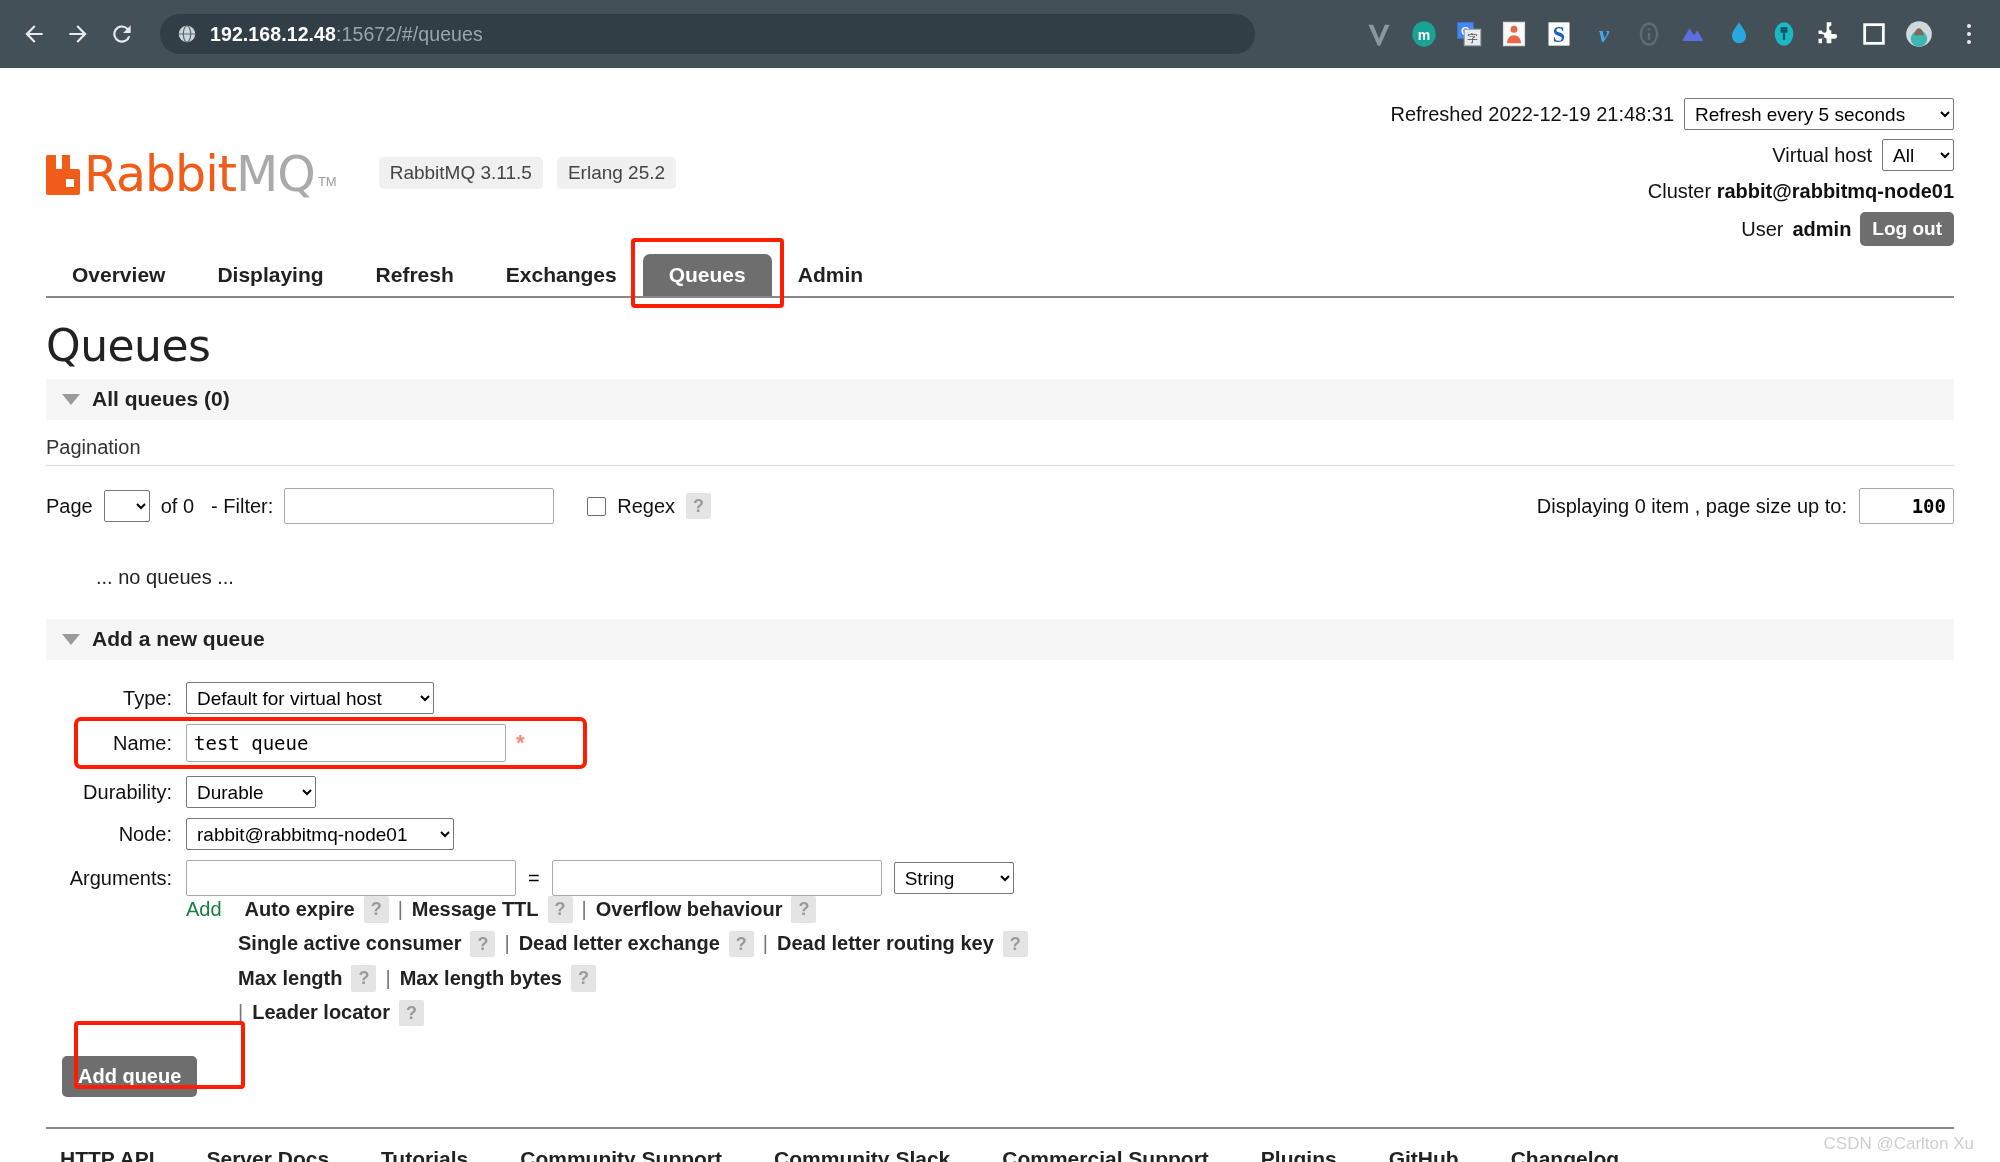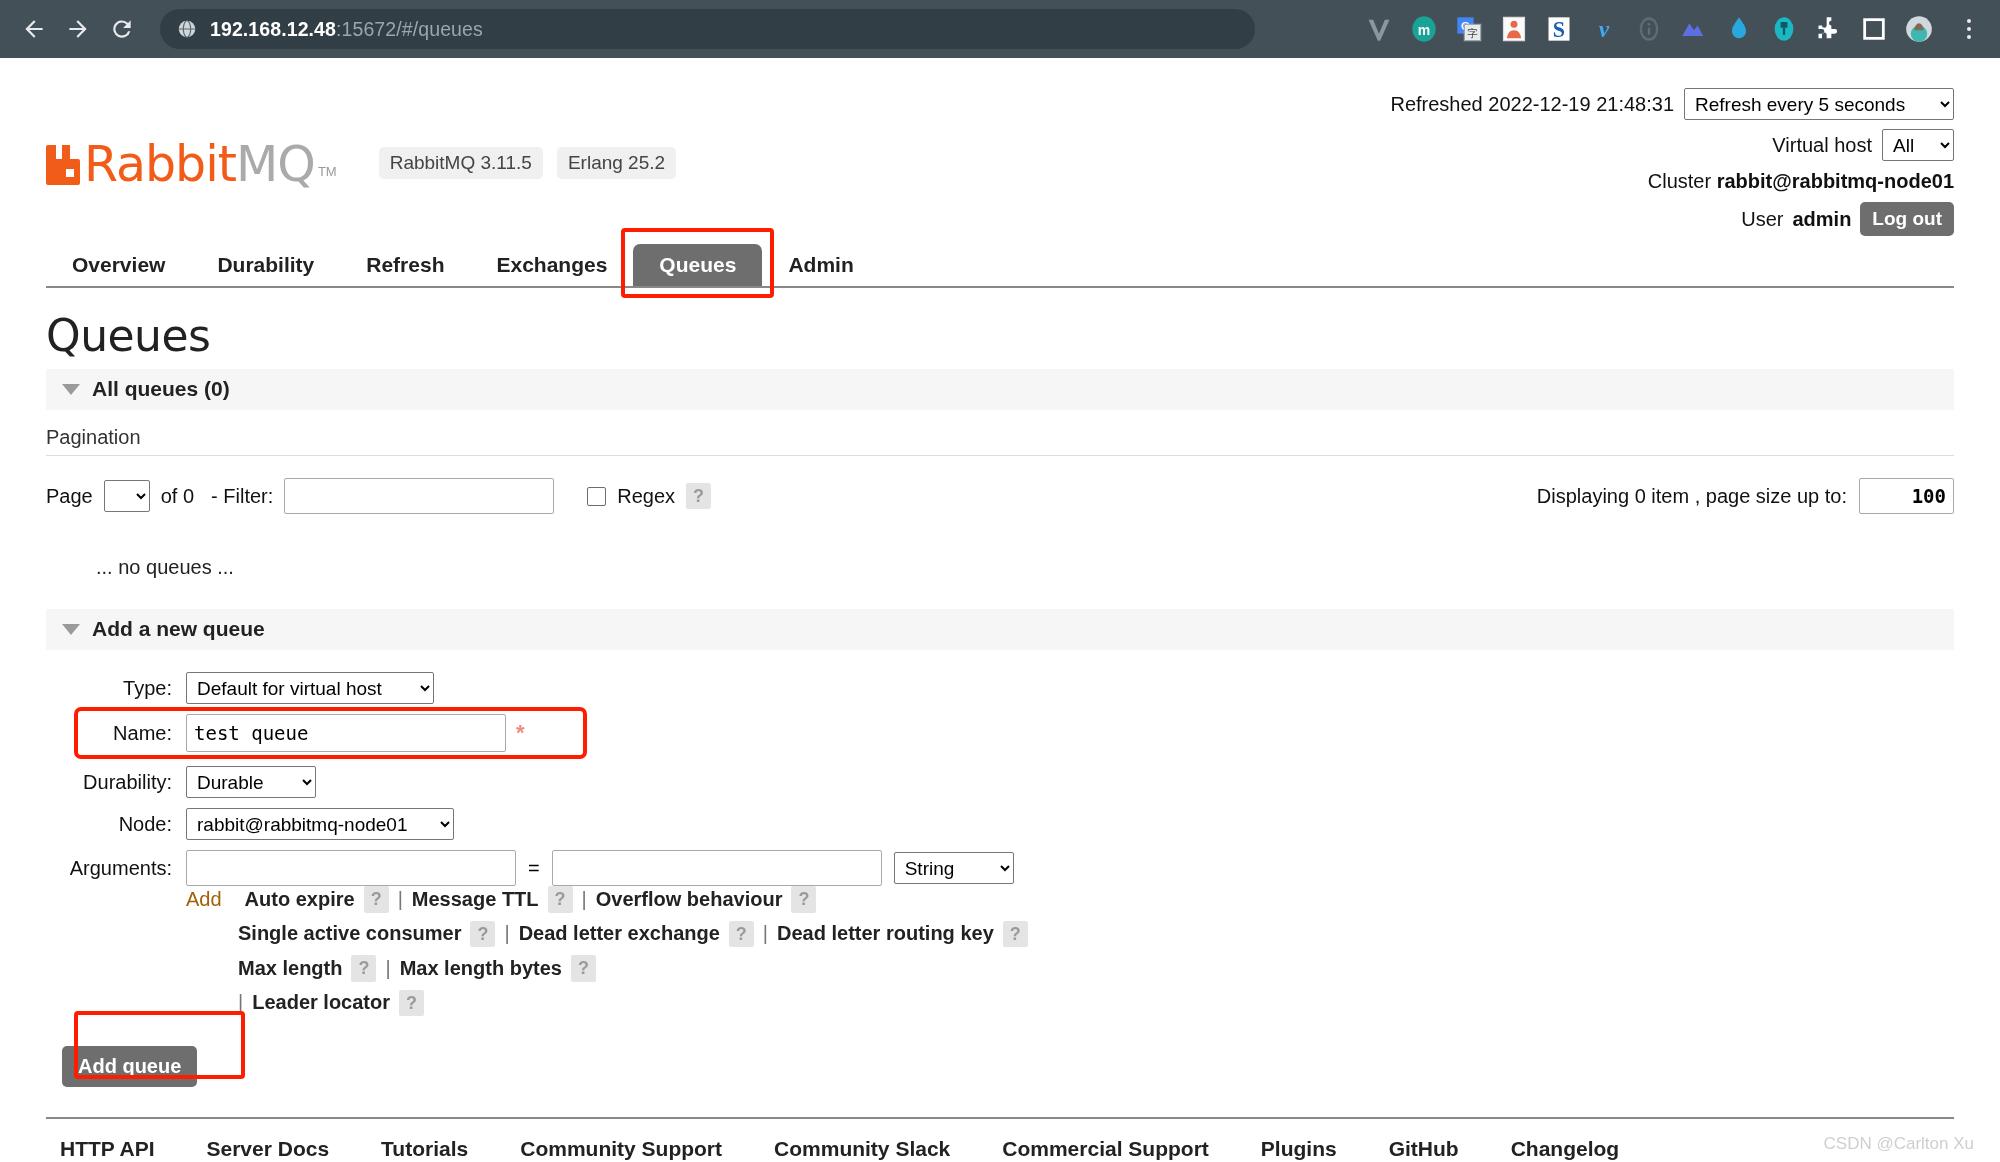--- a/index.html
+++ b/index.html
@@ -8,21 +8,21 @@
   body {
     width:2000px; height:1162px;
     background:#ffffff;
     font-family:"Liberation Sans", sans-serif;
     overflow:hidden;
     position:relative;
   }
 
   
   .browser-bar{
-    height:58px; background:#435058; display:flex; align-items:center;
+    height:68px; background:#435058; display:flex; align-items:center;
     padding:0 14px; gap:4px; position:relative;text-align:right;
   }
   .nav-btn{
     width:40px; height:40px; border-radius:50%; display:flex;
     align-items:center; justify-content:center; color:#e8eaed; flex:0 0 auto;
   }
   .nav-btn svg{ display:block; }
   .omnibox{
     flex:0 0 1095px; height:40px; background:#323e46; border-radius:20px;
     display:flex; align-items:center; padding:0 16px; margin-left:14px;
@@ -134,21 +134,21 @@
   .flabel{
     width:140px; text-align:right; padding-right:14px; font-size:20px; color:#111;
     flex:0 0 140px;
   }
   .req{ color:#f08a7a; font-size:22px; margin-left:10px; font-weight:bold;}
   #annot-name{ left:28px; top:-7px; width:513px; height:52px; border-radius:7px; }
   #annot-addqueue{ left:28px; top:-13px; width:171px; height:68px; border-radius:4px;}
 
   .args-links{ padding-left:140px; font-size:20px; color:#111; }
   .args-line{ display:flex; align-items:center; gap:9px; margin-bottom:8px; flex-wrap:nowrap;}
-  .add-word{ color:#a16207; font-size:20px; margin-right:14px;}
+  .add-word{ color:#15803d; font-size:20px; margin-right:14px;}
   .arg-link{ font-weight:bold; color:#222; cursor:pointer; white-space:nowrap;}
   .sep{ color:#777; }
   .indent{ padding-left:52px; }
 
   .addq-wrap{ position:relative; padding:22px 0 18px 16px; }
 
   
   .footer{
     border-top:2px solid #888; margin-top:12px; padding:18px 0 0 14px;
     display:flex; gap:52px; font-size:21px; font-weight:bold; color:#222;
@@ -291,21 +291,21 @@
       <div class="user-line">
         <span>User</span>
         <b>admin</b>
         <button class="btn-grey">Log out</button>
       </div>
     </div>
   </div>
 
   <div class="tabs">
     <div class="tab">Overview</div>
-    <div class="tab">Durability</div>
+    <div class="tab">Displaying</div>
     <div class="tab">Refresh</div>
     <div class="tab">Exchanges</div>
     <div class="tab-wrap">
       <div class="tab active">Queues</div>
       <div class="annot" id="annot-queues"></div>
     </div>
     <div class="tab">Admin</div>
   </div>
 
   <h1 class="page-title">Queues</h1>

